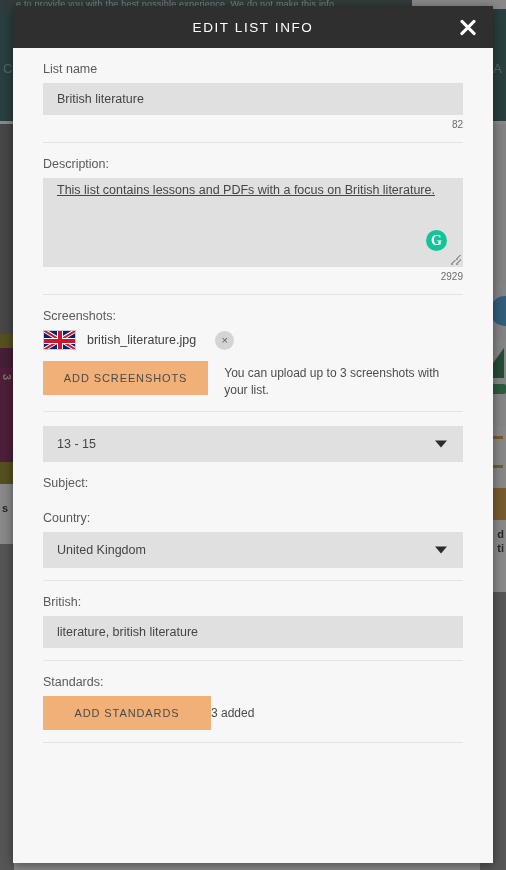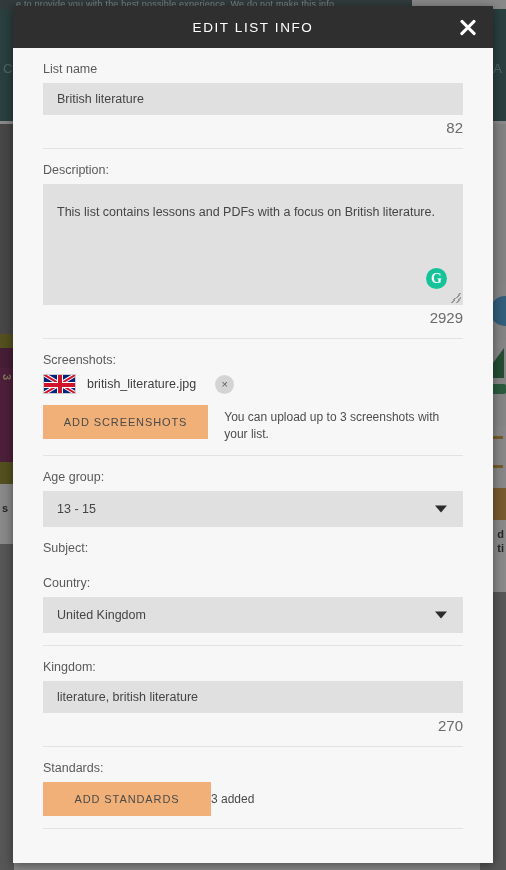--- a/index.html
+++ b/index.html
@@ -118,28 +118,29 @@
     background: #e0e0e0;
     border: none;
     width: 100%;
     padding: 9px 14px;
     font-size: 12.5px;
     color: #454545;
     font-family: "Liberation Sans", sans-serif;
     display: block;
   }
   .counter {
-    text-align: right; font-size: 15px; color: #6b6b6b;
+    text-align: right; font-size: 10px; color: #6b6b6b;
     margin-top: 4px;
   }
 
   .ta-wrap { position: relative; }
   textarea.textbox {
-    height: 121px; resize: none; line-height: 1.45;
-    padding-top: 19px;
+    height: 89px; resize: none; line-height: 1.45;
+    padding-top: 3px;
+    text-decoration: underline;
   }
   .grammarly {
     position: absolute; right: 16px; bottom: 16px;
     width: 21px; height: 21px; border-radius: 50%;
     background: #15c39a; color: #fff;
     font-size: 14px; font-weight: bold;
     display: flex; align-items: center; justify-content: center;
     font-family: "Liberation Serif", serif;
     cursor: pointer;
   }
@@ -299,44 +300,42 @@
         <span class="remove-btn">×</span>
       </div>
       <div class="upload-row">
         <button class="btn-orange" id="add-screenshots-btn">ADD SCREENSHOTS</button>
         <div class="hint">You can upload up to 3 screenshots with your list.</div>
       </div>
     </div>
     <div class="divider"></div>
 
     <div class="field">
-      <div class="label">Age group:</div>
       <div class="select-wrap">
         <div class="select-box">13 - 15</div>
         <span class="caret"></span>
       </div>
     </div>
 
     <div class="field">
       <div class="label">Subject:</div>
     </div>
 
     <div class="field">
       <div class="label">Country:</div>
       <div class="select-wrap">
         <div class="select-box">United Kingdom</div>
         <span class="caret"></span>
       </div>
     </div>
     <div class="divider"></div>
 
     <div class="field">
-      <div class="label">Kingdom:</div>
+      <div class="label">British:</div>
       <input class="textbox" type="text" value="literature, british literature" style="">
-      <div class="counter">270</div>
     </div>
     <div class="divider"></div>
 
     <div class="field">
       <div class="label">Standards:</div>
       <div class="std-row">
         <button class="btn-orange" id="add-standards-btn">ADD STANDARDS</button>
         <span class="std-count">3 added</span>
       </div>
     </div>

